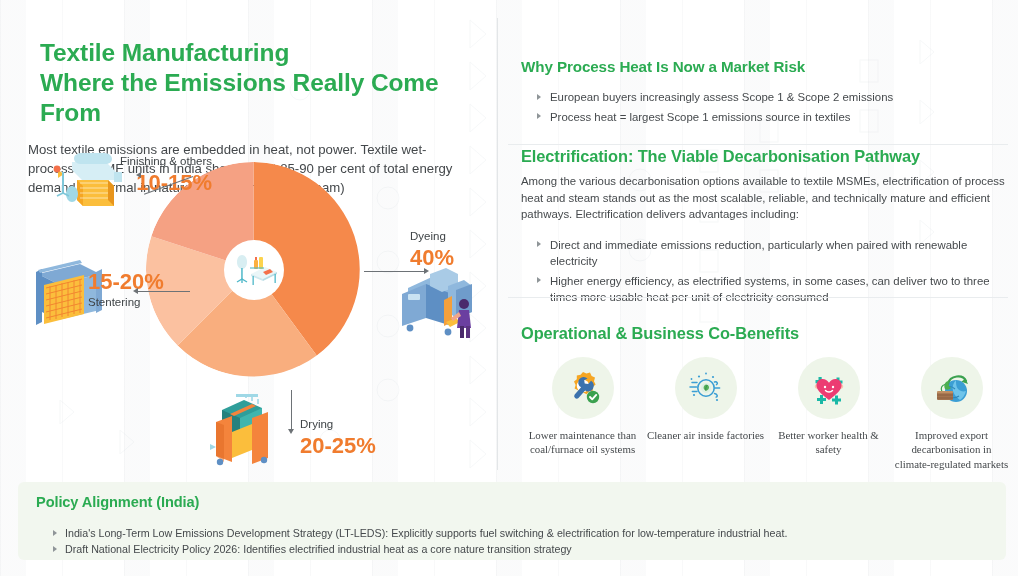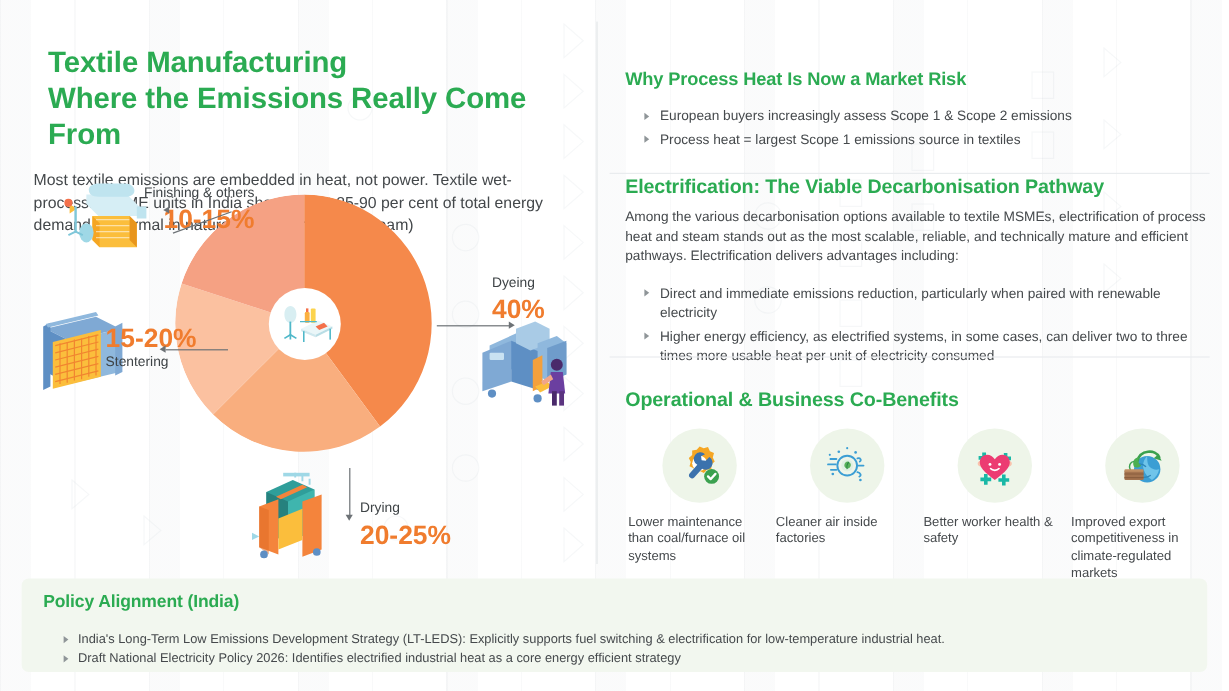--- a/index.html
+++ b/index.html
@@ -78,21 +78,21 @@
     border-top:3.2px solid transparent;border-bottom:3.2px solid transparent;
     border-left:4.6px solid #8f9598;
   }
   .body-para{font-size:11.4px;line-height:1.45;color:#45494c;margin:0 0 6px 0;}
 
   .sec2{margin-top:22px;}
   .sec3{margin-top:18px;}
 
   
   .cobenefits{display:flex;gap:0;margin-top:14px;}
-  .cb{flex:1;display:flex;flex-direction:column;align-items:center;}
+  .cb{flex:1;display:flex;flex-direction:column;align-items:center;text-align:center;font-family:Liberation Serif, serif;}
   .cb-circle{
     width:62px;height:62px;border-radius:50%;background:#eef5e9;
     display:flex;align-items:center;justify-content:center;margin-bottom:9px;
   }
   .cb-label{font-size:10.9px;line-height:1.32;color:#45494c;max-width:118px;}
 
   
   .policy{
     position:absolute;left:18px;top:482px;width:988px;height:78px;
     background:#f2f7ef;border-radius:6px;box-sizing:border-box;padding:12px 18px 0 18px;
@@ -389,28 +389,28 @@
               <path d="M17 29 c3 1 7 1 10-1" stroke="#2e86b8" stroke-width="1.1" fill="none"></path>
               <path d="M16 16 C18 7 31 6 34 13" stroke="#3ba14f" stroke-width="2.2" fill="none" stroke-linecap="round"></path>
               <path d="M36 16 l-2.6-5.4 -4 3.2z" fill="#3ba14f"></path>
               <path d="M13 21 c-2-5 1-8 4-8 -1 3 0 6 2 7 -2 2-4 2-6 1z" fill="#4caf50"></path>
               <path d="M10 24 c-2-4 0-7 3-7.5" stroke="#3ba14f" stroke-width="1.2" fill="none"></path>
               <rect x="5" y="24" width="16" height="8" rx="1" fill="#a3734f"></rect>
               <path d="M5 27 h16 M5 30 h16" stroke="#8a5e3e" stroke-width=".9"></path>
               <rect x="5" y="23" width="16" height="2.2" rx="1" fill="#c08f63"></rect>
             </svg>
           </div>
-          <div class="cb-label">Improved export competitiveness in climate-regulated markets</div>
+          <div class="cb-label">Improved export decarbonisation in climate-regulated markets</div>
         </div>
 
       </div>
     </section>
   </div>
 
   <div class="policy">
     <h3>Policy Alignment (India)</h3>
     <ul>
       <li>India's Long-Term Low Emissions Development Strategy (LT-LEDS): Explicitly supports fuel switching &amp; electrification for low-temperature industrial heat.</li>
-      <li>Draft National Electricity Policy 2026: Identifies electrified industrial heat as a core energy efficient strategy</li>
+      <li>Draft National Electricity Policy 2026: Identifies electrified industrial heat as a core nature transition strategy</li>
     </ul>
   </div>
 
 </div>
 
 </body></html>

